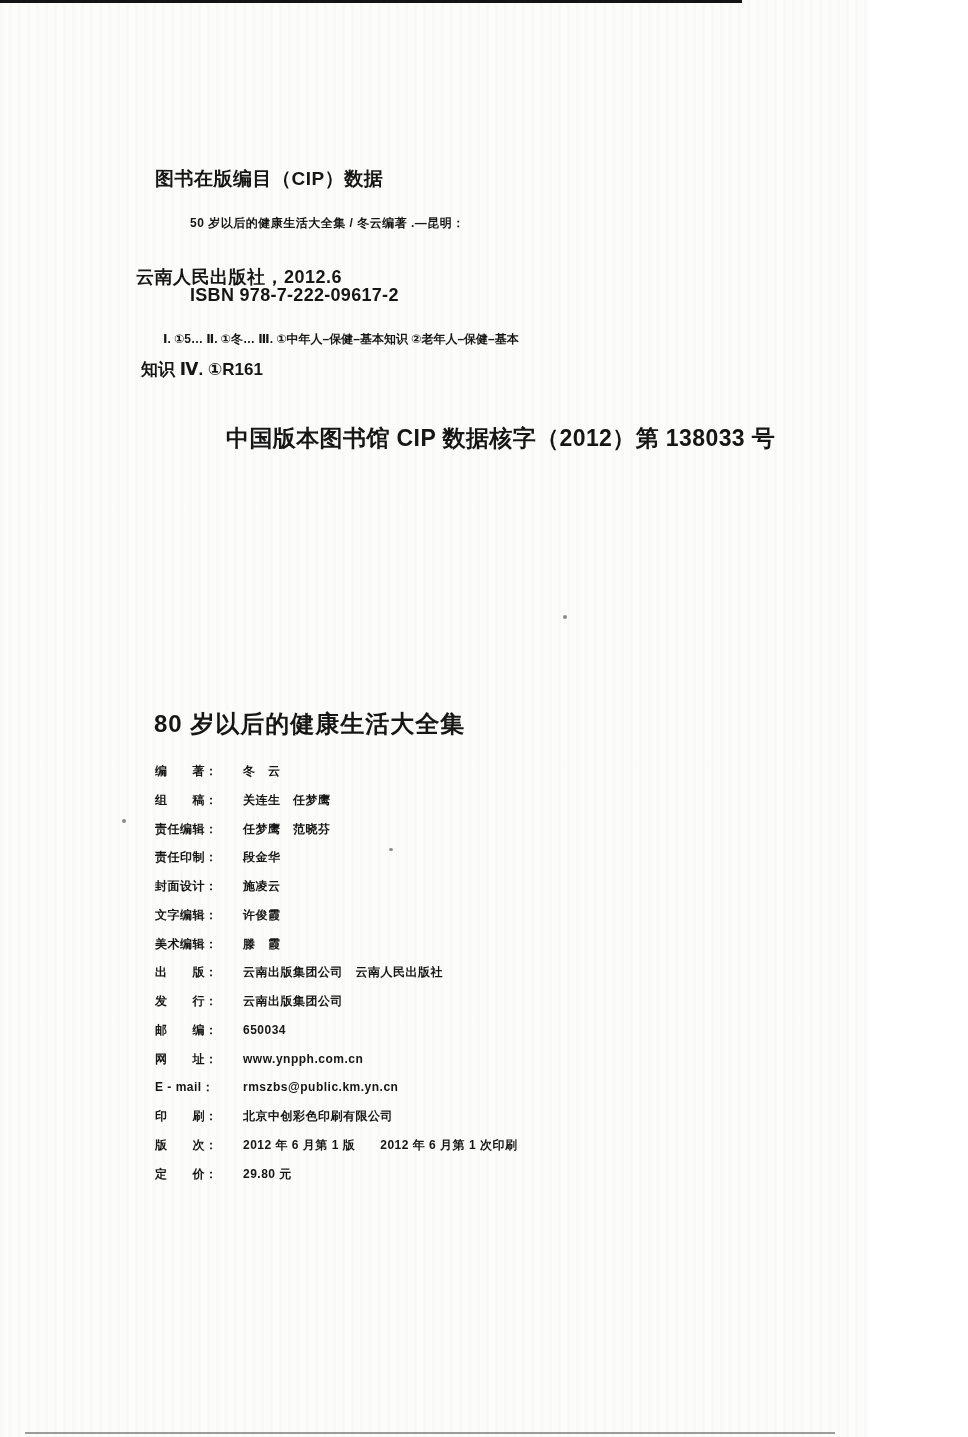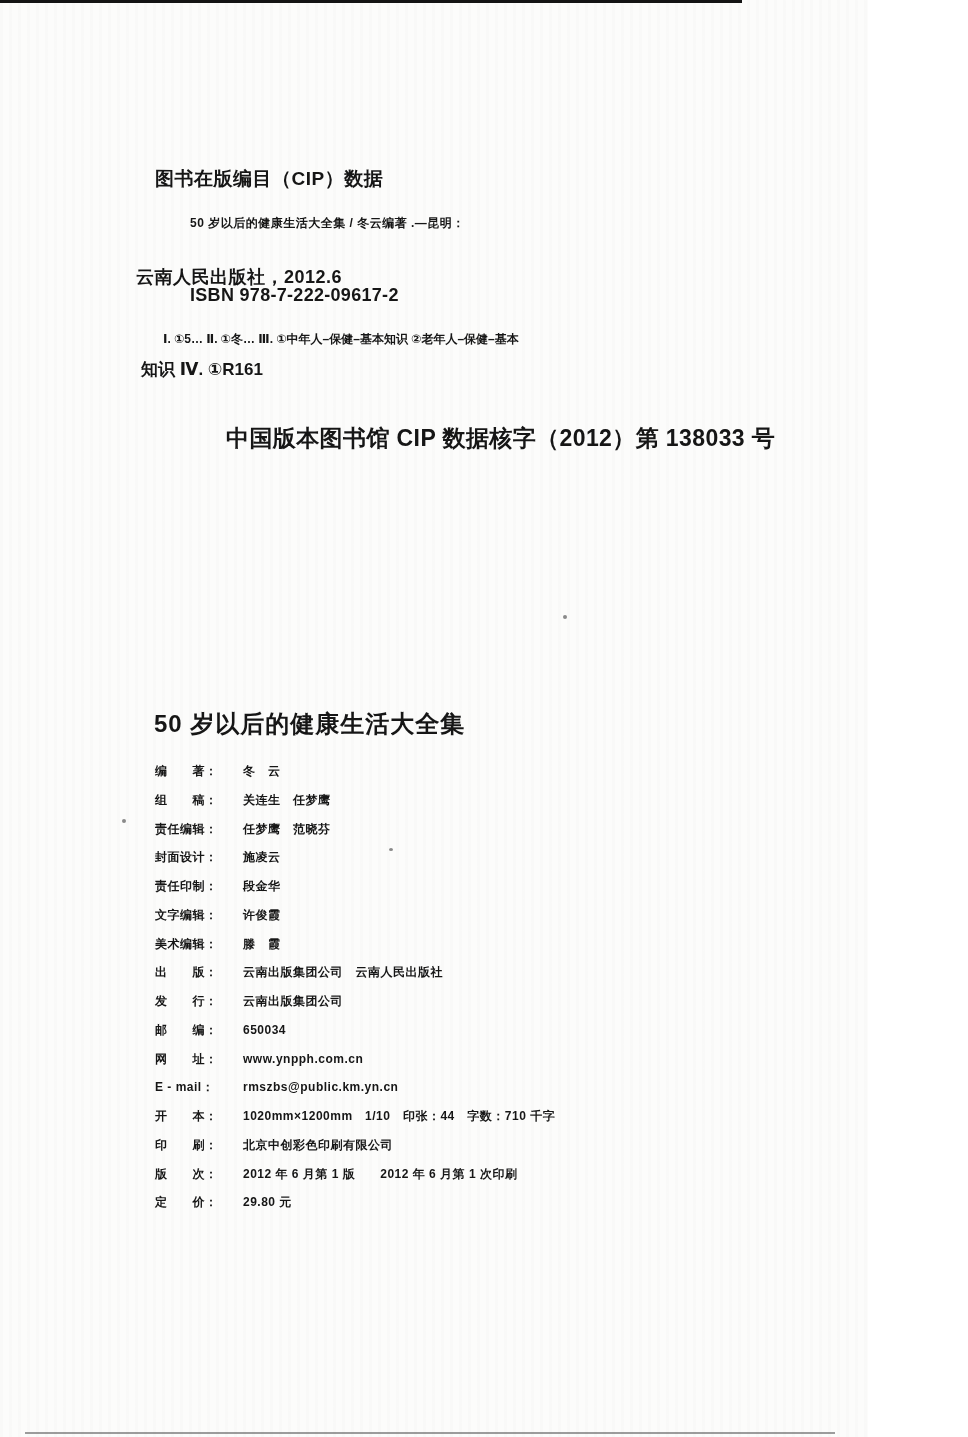--- a/index.html
+++ b/index.html
@@ -67,37 +67,36 @@
 <div class="page">
 
   <div class="abs cip-header">图书在版编目（CIP）数据</div>
   <div class="abs cip-entry1">50 岁以后的健康生活大全集 / 冬云编著 .—昆明：</div>
   <div class="abs cip-entry2">云南人民出版社，2012.6</div>
   <div class="abs cip-isbn">ISBN 978-7-222-09617-2</div>
   <div class="abs cip-class1">Ⅰ. ①5… Ⅱ. ①冬… Ⅲ. ①中年人–保健–基本知识 ②老年人–保健–基本</div>
   <div class="abs cip-class2">知识 Ⅳ. ①R161</div>
   <div class="abs cip-record">中国版本图书馆 CIP 数据核字（2012）第 138033 号</div>
 
-  <div class="abs book-title">50 岁以后的健康生活大全集</div>
+  <div class="abs book-title">80 岁以后的健康生活大全集</div>
   <div class="title-rule"></div>
 
   <div class="rows">
     <div class="row"><span class="row-label">编　　著：</span><span class="row-value">冬　云</span></div>
     <div class="row"><span class="row-label">组　　稿：</span><span class="row-value">关连生　任梦鹰</span></div>
     <div class="row"><span class="row-label">责任编辑：</span><span class="row-value">任梦鹰　范晓芬</span></div>
+    <div class="row"><span class="row-label">责任印制：</span><span class="row-value">段金华</span></div>
     <div class="row"><span class="row-label">封面设计：</span><span class="row-value">施凌云</span></div>
-    <div class="row"><span class="row-label">责任印制：</span><span class="row-value">段金华</span></div>
     <div class="row"><span class="row-label">文字编辑：</span><span class="row-value">许俊霞</span></div>
     <div class="row"><span class="row-label">美术编辑：</span><span class="row-value">滕　霞</span></div>
     <div class="row"><span class="row-label">出　　版：</span><span class="row-value">云南出版集团公司　云南人民出版社</span></div>
     <div class="row"><span class="row-label">发　　行：</span><span class="row-value">云南出版集团公司</span></div>
     <div class="row"><span class="row-label">邮　　编：</span><span class="row-value">650034</span></div>
     <div class="row"><span class="row-label">网　　址：</span><span class="row-value">www.ynpph.com.cn</span></div>
     <div class="row"><span class="row-label">E - mail：</span><span class="row-value">rmszbs@public.km.yn.cn</span></div>
-    <div class="row"><span class="row-label">开　　本：</span><span class="row-value">1020mm×1200mm　1/10　印张：44　字数：710 千字</span></div>
     <div class="row"><span class="row-label">印　　刷：</span><span class="row-value">北京中创彩色印刷有限公司</span></div>
     <div class="row"><span class="row-label">版　　次：</span><span class="row-value">2012 年 6 月第 1 版　　2012 年 6 月第 1 次印刷</span></div>
     <div class="row"><span class="row-label">定　　价：</span><span class="row-value">29.80 元</span></div>
   </div>
 
   <div class="speck speck-a"></div>
   <div class="speck speck-b"></div>
   <div class="speck speck-c"></div>
   <div class="speck speck-d"></div>
   <div class="speck speck-e"></div>

